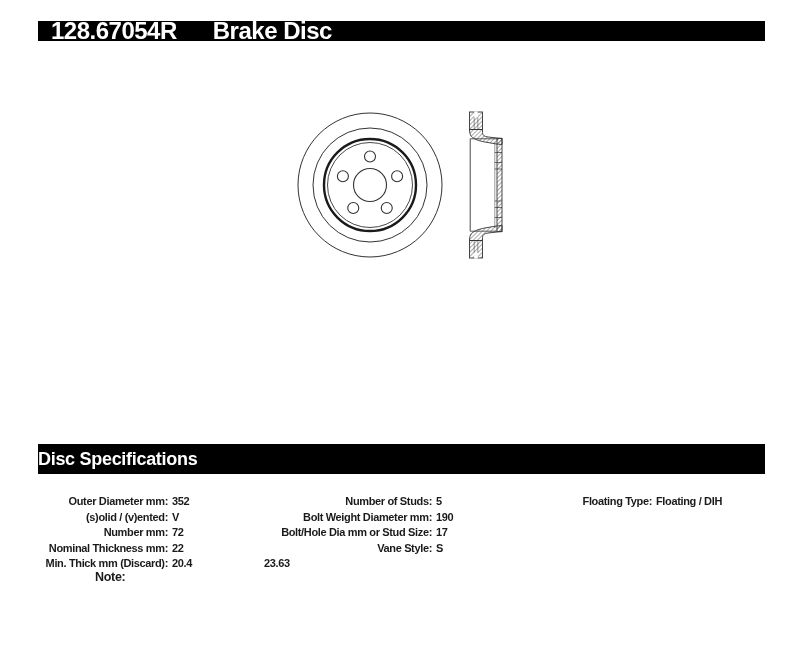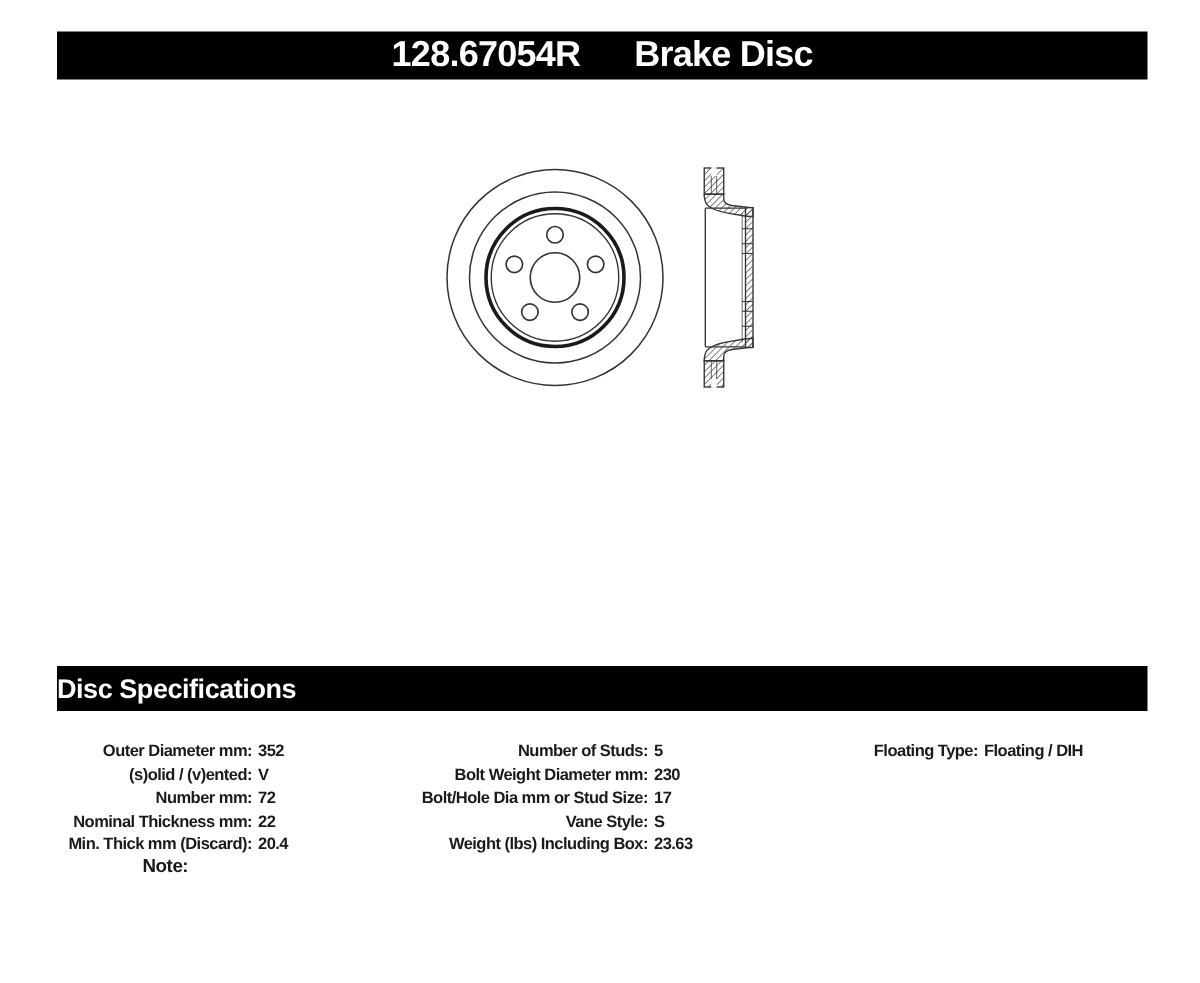--- a/index.html
+++ b/index.html
@@ -6,21 +6,21 @@
   .page{
     position:relative;width:800px;height:655px;background:#ffffff;
     font-family:"Liberation Sans",sans-serif;font-weight:700;color:#1a1a1a;
     overflow:hidden;
   }
   .bar{
     position:absolute;left:38px;width:727px;background:#000;color:#fff;
     display:flex;align-items:center;box-sizing:border-box;
   }
   .header-bar{
-    top:21px;height:32px;justify-content:center;
+    top:21px;height:20px;justify-content:flex-start;
     padding:0 13px;font-size:24px;letter-spacing:-0.5px;gap:36px;
   }
   .spec-bar{
     top:444px;height:30px;justify-content:flex-start;
     font-size:18px;letter-spacing:-0.3px;
   }
   .drawing{position:absolute;left:280px;top:90px;}
   .specs{
     position:absolute;left:28px;top:474px;display:grid;
     grid-template-columns:232px 282px 240px;
@@ -131,32 +131,31 @@
       </div>
     </div>
 
     <div class="col col2">
       <div class="row">
         <span class="lbl">Number of Studs:</span>
         <span class="val">5</span>
       </div>
       <div class="row">
         <span class="lbl">Bolt Weight Diameter mm:</span>
-        <span class="val">230</span>
+        <span class="val">190</span>
       </div>
       <div class="row">
         <span class="lbl">Bolt/Hole Dia mm or Stud Size:</span>
         <span class="val">17</span>
       </div>
       <div class="row">
         <span class="lbl">Vane Style:</span>
         <span class="val">S</span>
       </div>
       <div class="row">
-        <span class="lbl">Weight (lbs) Including Box:</span>
         <span class="val">23.63</span>
       </div>
     </div>
 
     <div class="col col3">
       <div class="row">
         <span class="lbl">Floating Type:</span>
         <span class="val">Floating / DIH</span>
       </div>
     </div>

